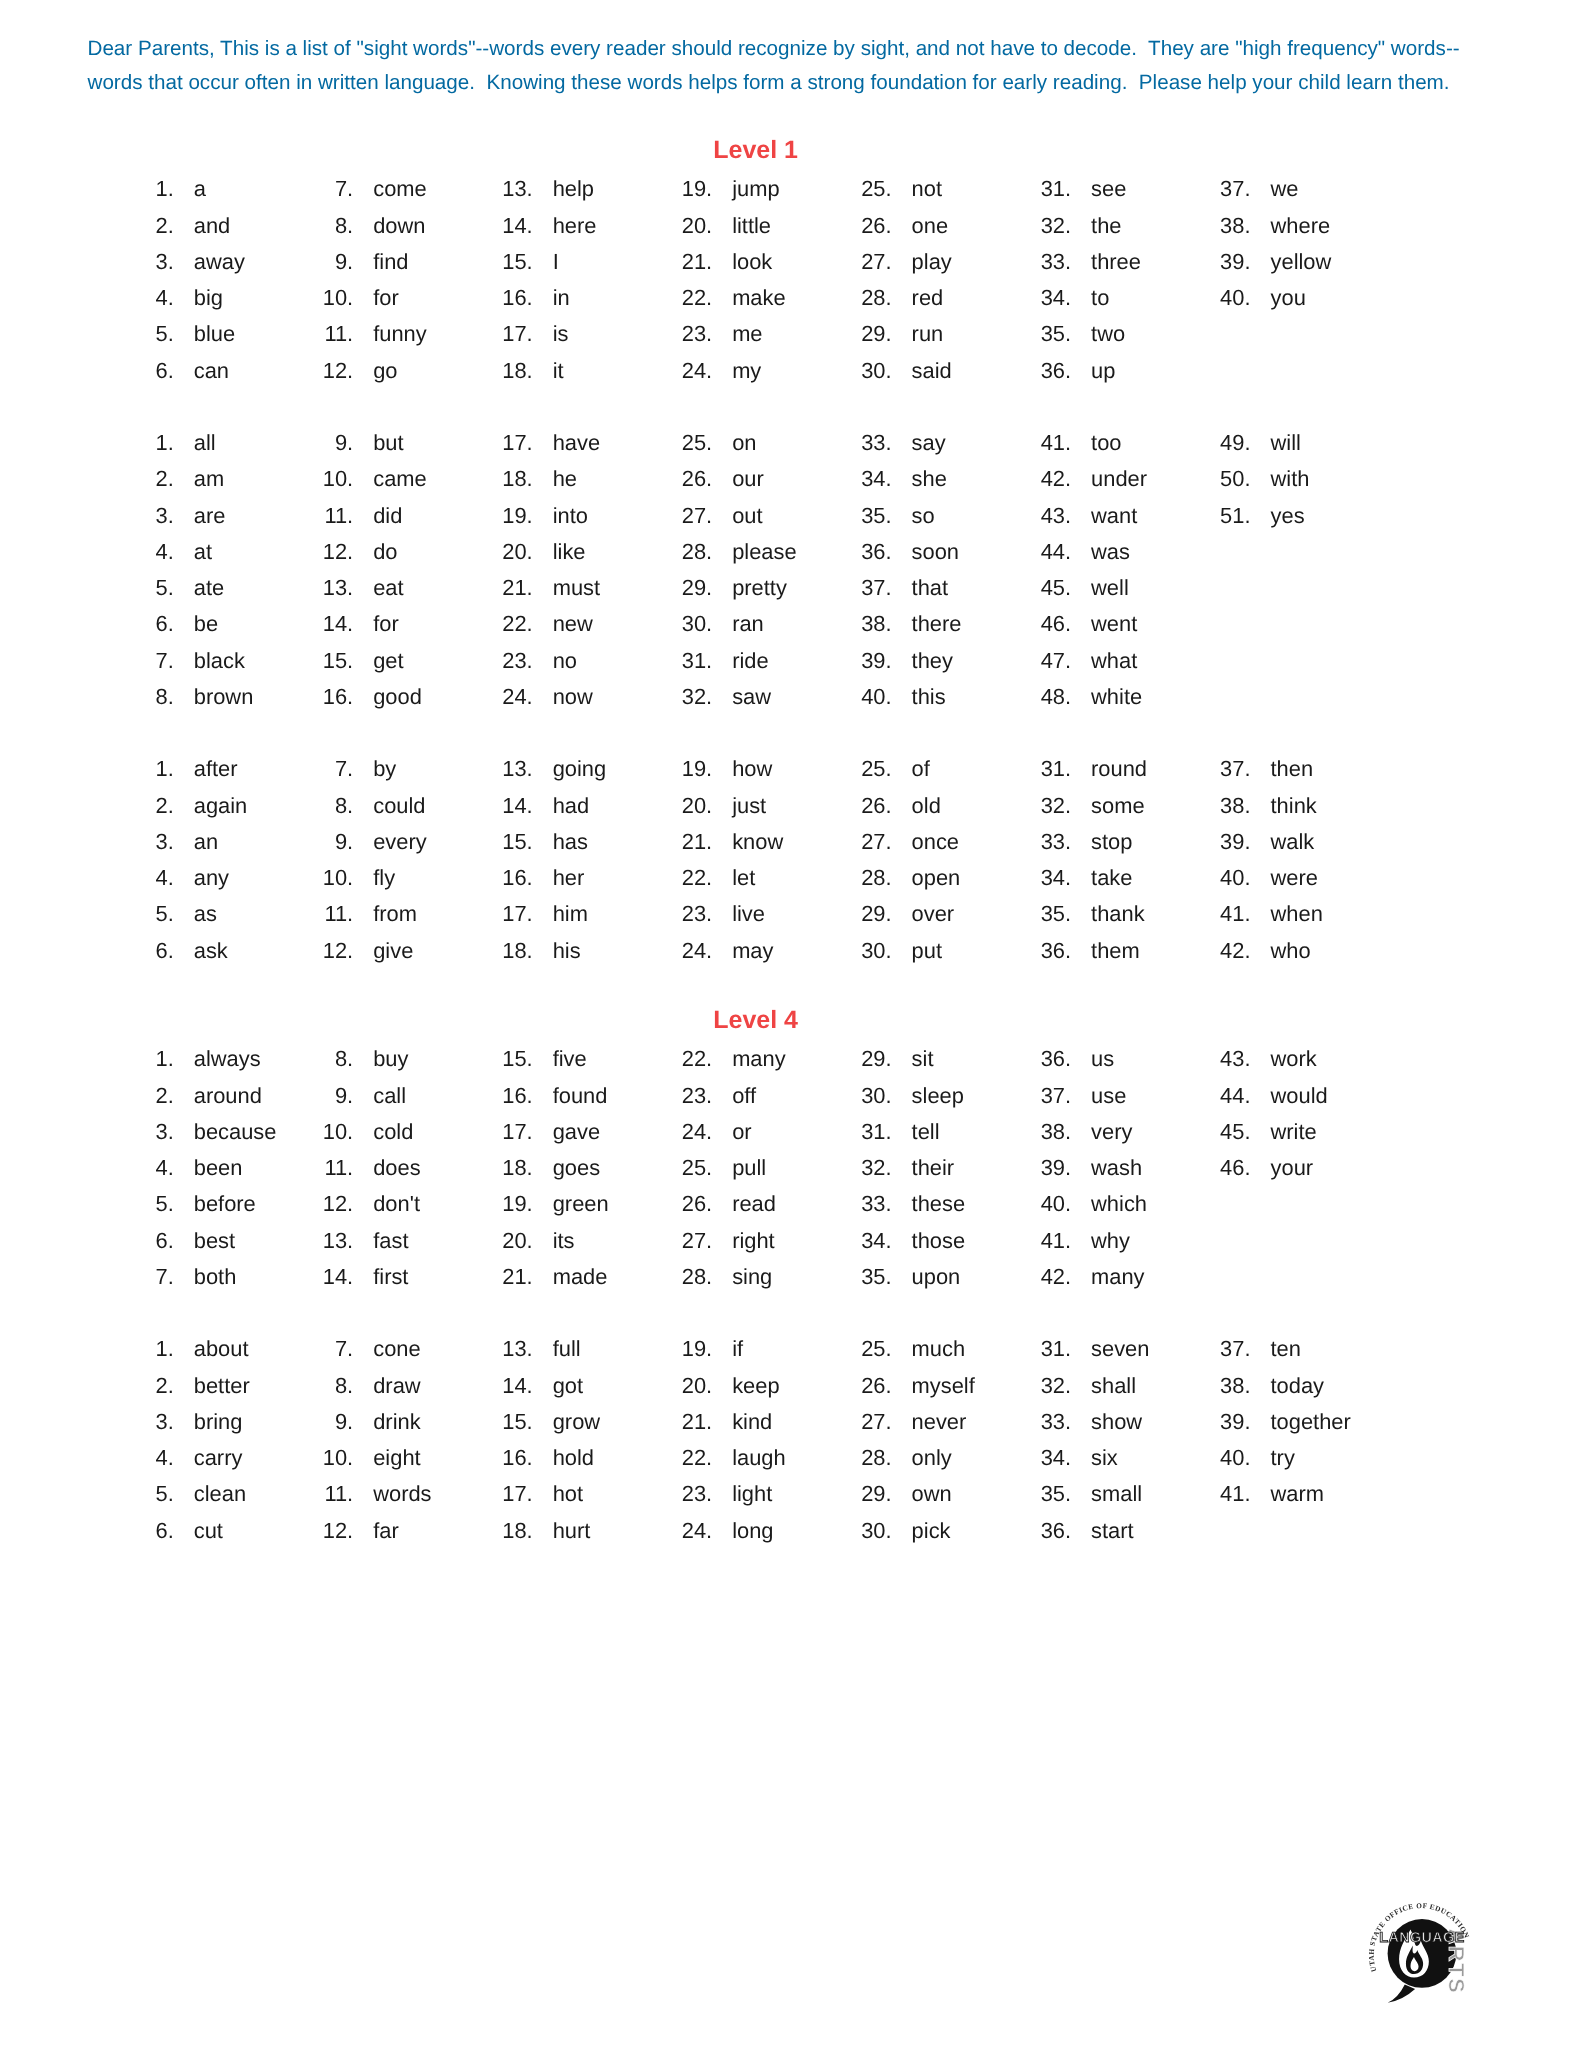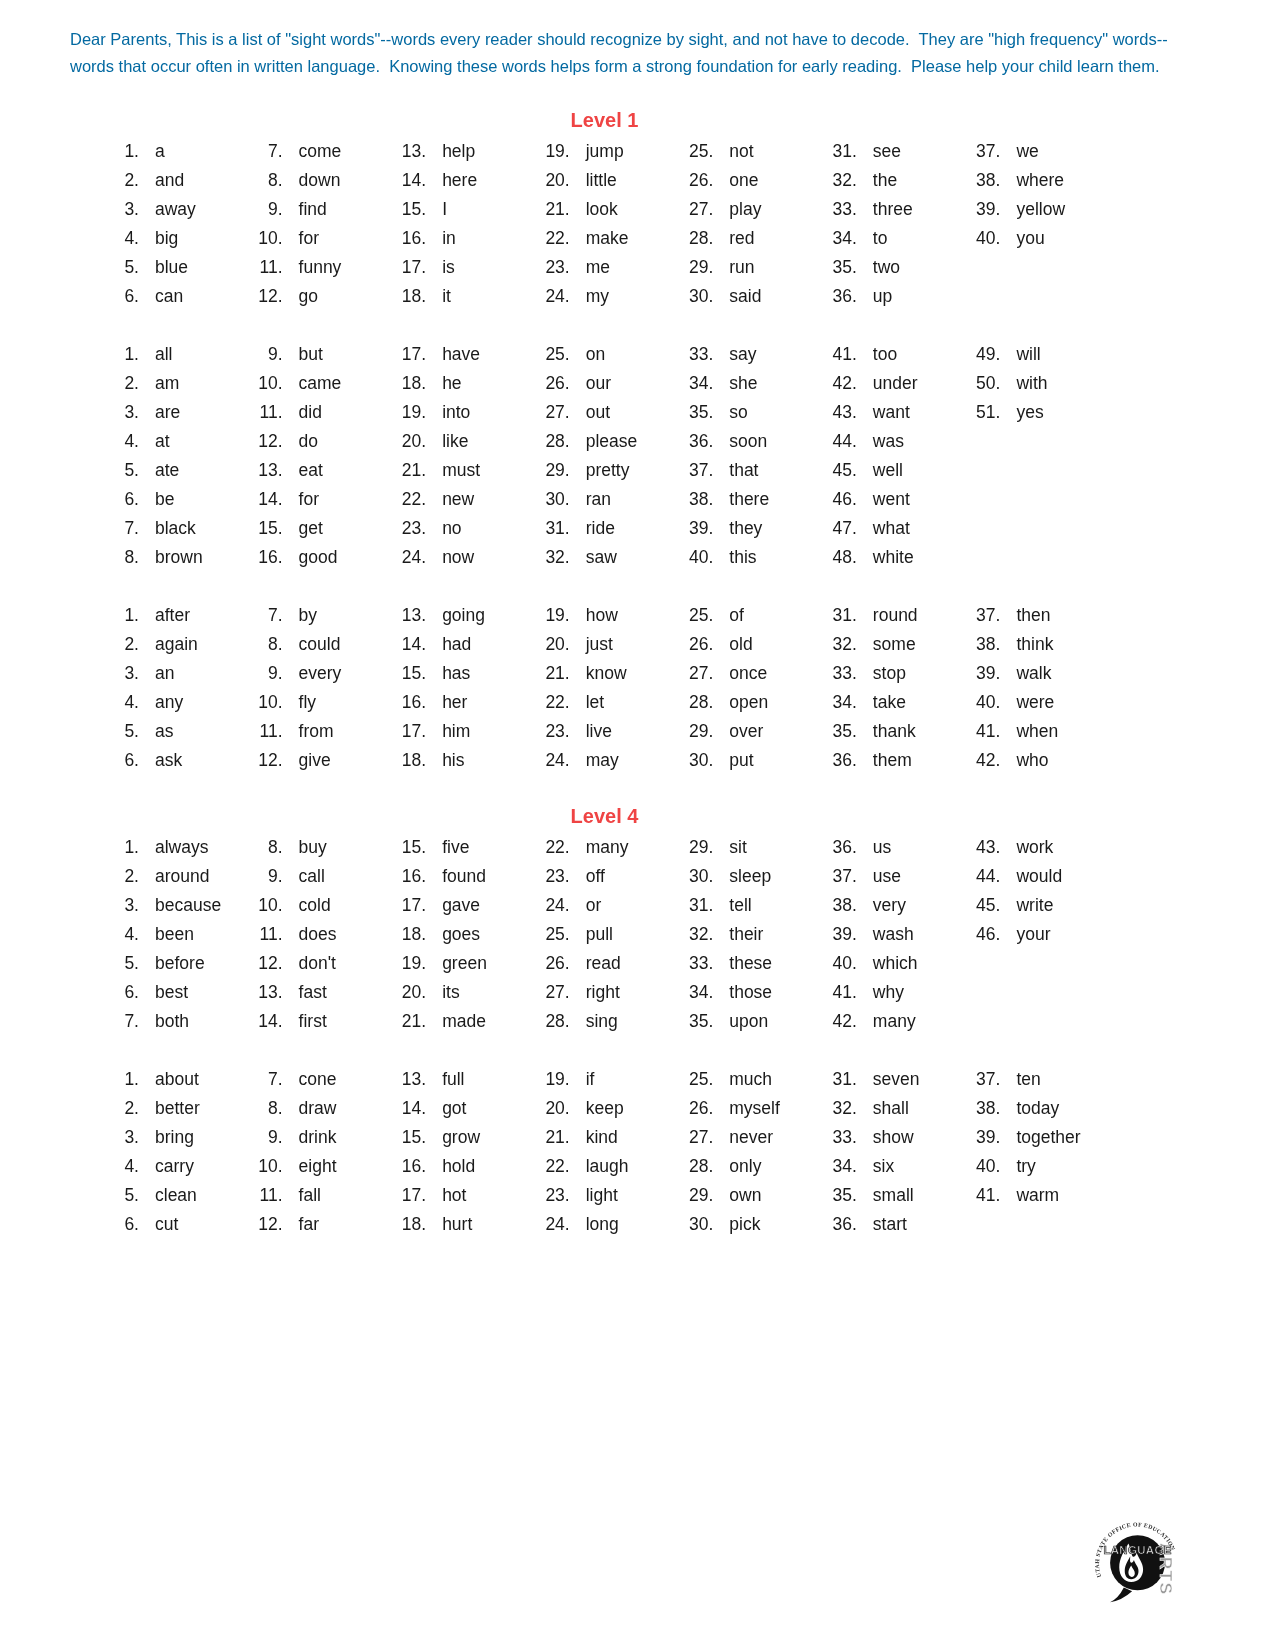--- a/index.html
+++ b/index.html
@@ -902,21 +902,21 @@
             <div class="word-item">
               <span class="num">9.</span>
               <span class="word">drink</span>
             </div>
             <div class="word-item">
               <span class="num">10.</span>
               <span class="word">eight</span>
             </div>
             <div class="word-item">
               <span class="num">11.</span>
-              <span class="word">fall</span>
+              <span class="word">words</span>
             </div>
             <div class="word-item">
               <span class="num">12.</span>
               <span class="word">far</span>
             </div>
           </div>
           <div class="level-col">
             <div class="word-item">
               <span class="num">13.</span>
               <span class="word">full</span>

